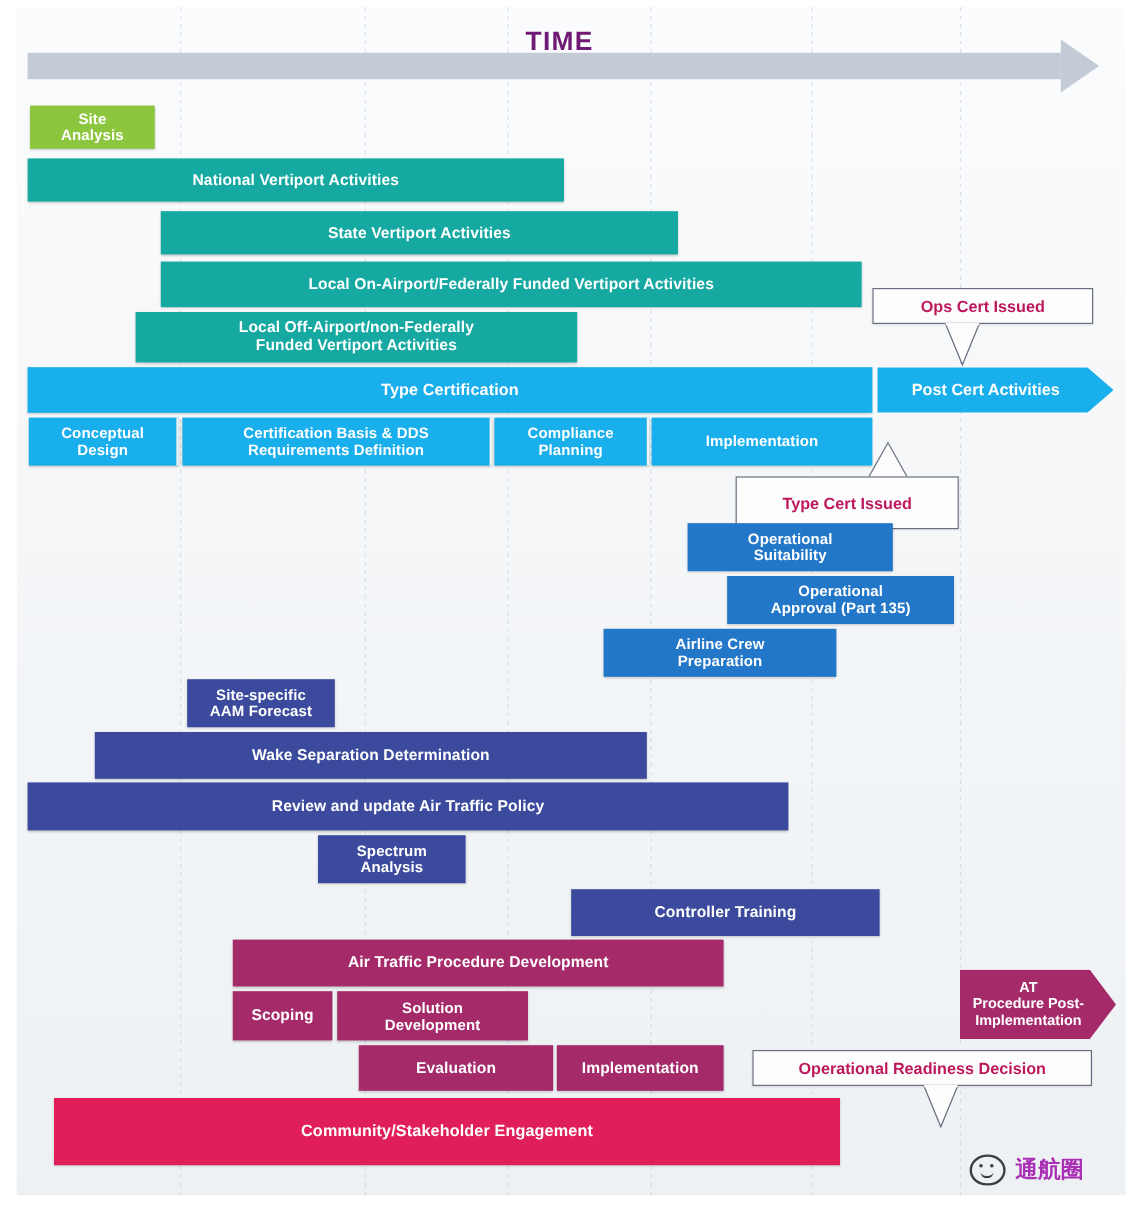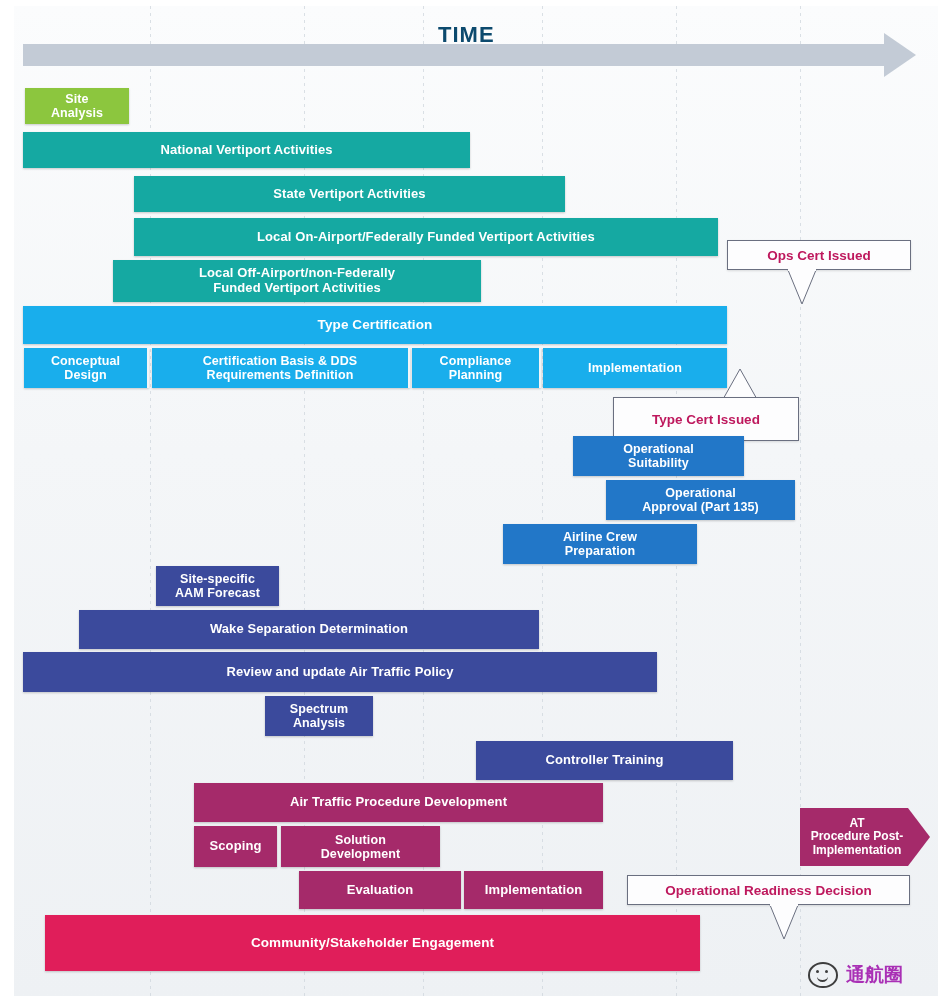--- a/index.html
+++ b/index.html
@@ -29,21 +29,21 @@
     position: absolute;
     top: 0;
     bottom: 0;
     width: 1px;
     background: repeating-linear-gradient(180deg, #cfd6dd 0 3px, rgba(255,255,255,0) 3px 7px);
     opacity: .75;
   }
   
   .time-label {
     position: absolute;
-    color: #0c4a6e;
+    color: #701a75;
     font-weight: bold;
     font-size: 22px;
     letter-spacing: 1px;
     user-select: none;
   }
   .time-arrow {
     position: absolute;
     height: 22px;
     background: #c3cbd6;
   }
@@ -183,20 +183,21 @@
 
   <div class="callout" style="left:727px; top:240px; width:184px; height:30px; font-size:13.5px;">Ops Cert Issued</div>
   <div class="tail" style="left:786px; top:269px;">
     <svg width="40" height="37" viewBox="0 0 40 37">
       <polygon points="2,1 30,1 16,35" fill="#fdfdfe" stroke="#6a6f80" stroke-width="1"></polygon>
       <line x1="2" y1="1" x2="30" y2="1" stroke="#fdfdfe" stroke-width="2"></line>
     </svg>
   </div>
 
   <div class="bar lblue" style="left:23px; top:306px; width:704px; height:38px; font-size:13.5px;">Type Certification</div>
+  <div class="chev lblue" style="left:731px; top:306px; width:197px; height:38px; font-size:13.5px;">Post Cert Activities</div>
 
   <div class="bar lblue seg-sep" style="left:24px; top:348px; width:125px; height:40px; font-size:12.5px;">Conceptual
 Design</div>
   <div class="bar lblue seg-sep" style="left:152px; top:348px; width:258px; height:40px; font-size:12.5px;">Certification Basis &amp; DDS
 Requirements Definition</div>
   <div class="bar lblue seg-sep" style="left:412px; top:348px; width:129px; height:40px; font-size:12.5px;">Compliance
 Planning</div>
   <div class="bar lblue" style="left:543px; top:348px; width:184px; height:40px; font-size:12.5px;">Implementation</div>
 
   <div class="tail" style="left:718px; top:368px;">
@@ -216,21 +217,21 @@
   <div class="bar" style="left:503px; top:524px; width:194px; height:40px; font-size:12.5px; background:#2277c8;">Airline Crew
 Preparation</div>
 
   <div class="bar dblue" style="left:156px; top:566px; width:123px; height:40px; font-size:12.5px;">Site-specific
 AAM Forecast</div>
 
   <div class="bar dblue" style="left:79px; top:610px; width:460px; height:39px; font-size:13px;">Wake Separation Determination</div>
 
   <div class="bar dblue" style="left:23px; top:652px; width:634px; height:40px; font-size:13px;">Review and update Air Traffic Policy</div>
 
-  <div class="bar dblue" style="left:265px; top:696px; width:108px; height:40px; font-size:12.5px;">Spectrum
+  <div class="bar dblue" style="left:265px; top:696px; width:123px; height:40px; font-size:12.5px;">Spectrum
 Analysis</div>
 
   <div class="bar dblue" style="left:476px; top:741px; width:257px; height:39px; font-size:13px;">Controller Training</div>
 
   <div class="bar mag" style="left:194px; top:783px; width:409px; height:39px; font-size:13px;">Air Traffic Procedure Development</div>
 
   <div class="bar mag" style="left:194px; top:826px; width:83px; height:41px; font-size:13px;">Scoping</div>
   <div class="bar mag" style="left:281px; top:826px; width:159px; height:41px; font-size:12.5px;">Solution
 Development</div>
 

